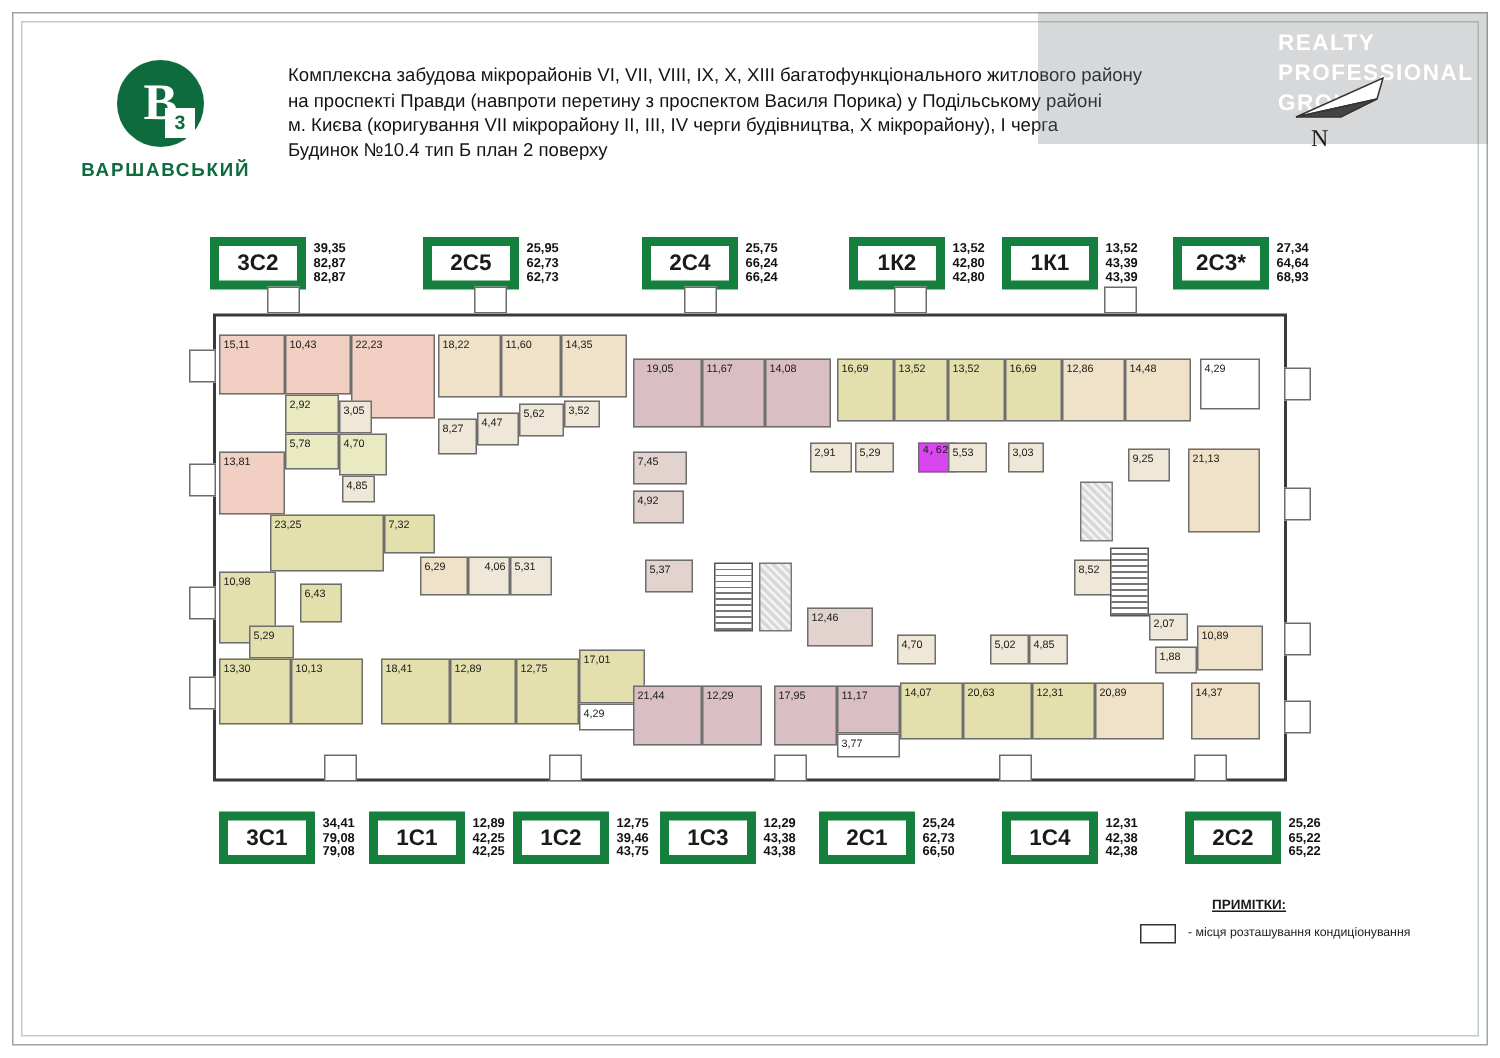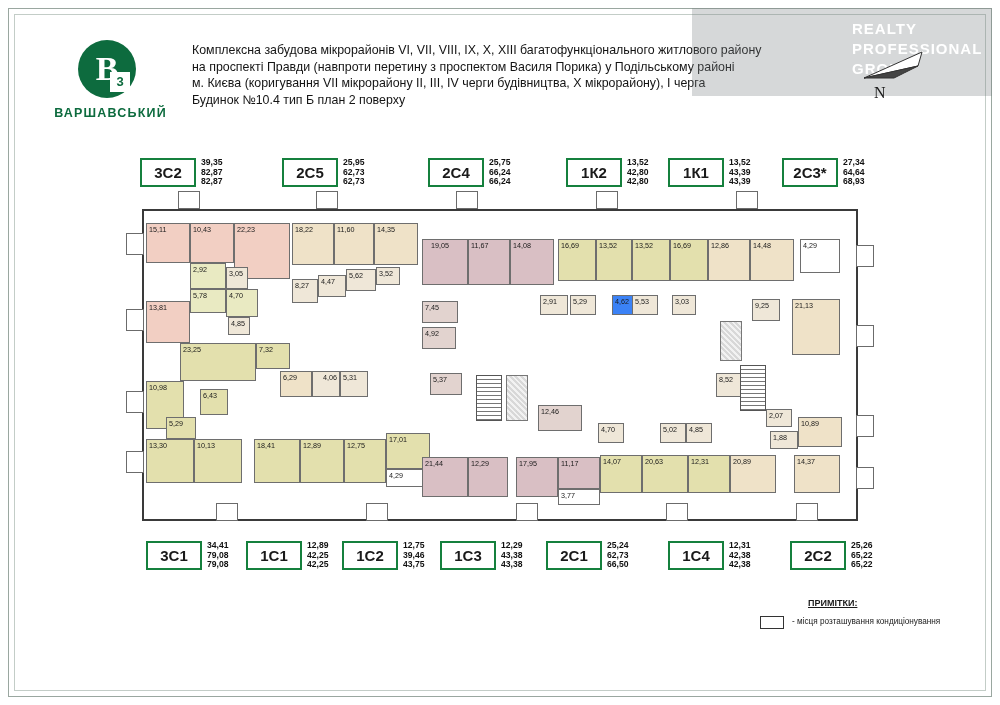--- a/index.html
+++ b/index.html
@@ -27,21 +27,21 @@
   .wm-l1{position:absolute;left:160px;top:12px;font-size:15px;font-weight:bold;color:#fff;letter-spacing:1px;}
   .wm-l2{position:absolute;left:160px;top:32px;font-size:15px;font-weight:bold;color:#fff;letter-spacing:1px;}
   .wm-l3{position:absolute;left:160px;top:52px;font-size:15px;font-weight:bold;color:#fff;letter-spacing:1px;}
 
   
   .compass{position:absolute;left:860px;top:48px;width:70px;height:60px;}
   .compass .n{position:absolute;left:14px;top:36px;font-size:16px;font-family:"Liberation Serif",serif;}
 
   
   .apt{position:absolute;display:flex;align-items:stretch;}
-  .apt .code{border:2px solid #15803d;background:#fff;font-size:15px;font-weight:bold;padding:3px 6px;display:flex;align-items:center;justify-content:center;min-width:40px;}
+  .apt .code{border:6px solid #15803d;background:#fff;font-size:15px;font-weight:bold;padding:3px 6px;display:flex;align-items:center;justify-content:center;min-width:40px;}
   .apt .nums{display:flex;flex-direction:column;justify-content:center;padding-left:5px;font-size:8.6px;line-height:9.6px;font-weight:bold;color:#111;}
 
   
   .plan{position:absolute;left:120px;top:205px;width:760px;height:320px;}
   .unit{position:absolute;box-sizing:border-box;border:1px solid #5d5d5d;}
   .rm{position:absolute;box-sizing:border-box;border:1px solid #6e6e6e;font-size:7.2px;color:#1a1a1a;padding:1px 2px;overflow:hidden;}
   .rm span{display:block;}
   .hatch{position:absolute;box-sizing:border-box;border:1px solid #777;background:repeating-linear-gradient(45deg,#d8d8d8 0 2px,#f2f2f2 2px 4px);}
   .balc{position:absolute;box-sizing:border-box;border:1px solid #6b6b6b;background:#ffffff;}
   .stair{position:absolute;box-sizing:border-box;border:1px solid #555;background:repeating-linear-gradient(to bottom,#ffffff 0 3px,#777 3px 4px);}
@@ -348,21 +348,21 @@
       </div>
     <div class="rm" style="left:550px;top:34px;width:38px;height:42px;background:#e3e0ad;">
         <span>16,69</span>
       </div>
     <div class="rm" style="left:420px;top:90px;width:28px;height:20px;background:#efe7d8;">
         <span>2,91</span>
       </div>
     <div class="rm" style="left:450px;top:90px;width:26px;height:20px;background:#efe7d8;">
         <span>5,29</span>
       </div>
-    <div class="rm" style="left:492px;top:90px;width:26px;height:20px;background:#3b82f6;">
+    <div class="rm" style="left:492px;top:90px;width:26px;height:20px;background:#d946ef;font-family:Liberation Mono, monospace;">
         <span>4,62</span>
       </div>
     <div class="rm" style="left:512px;top:90px;width:26px;height:20px;background:#efe7d8;">
         <span>5,53</span>
       </div>
     <div class="rm" style="left:552px;top:90px;width:24px;height:20px;background:#efe7d8;">
         <span>3,03</span>
       </div>
     <div class="rm" style="left:480px;top:250px;width:42px;height:38px;background:#e3e0ad;">
         <span>14,07</span>

